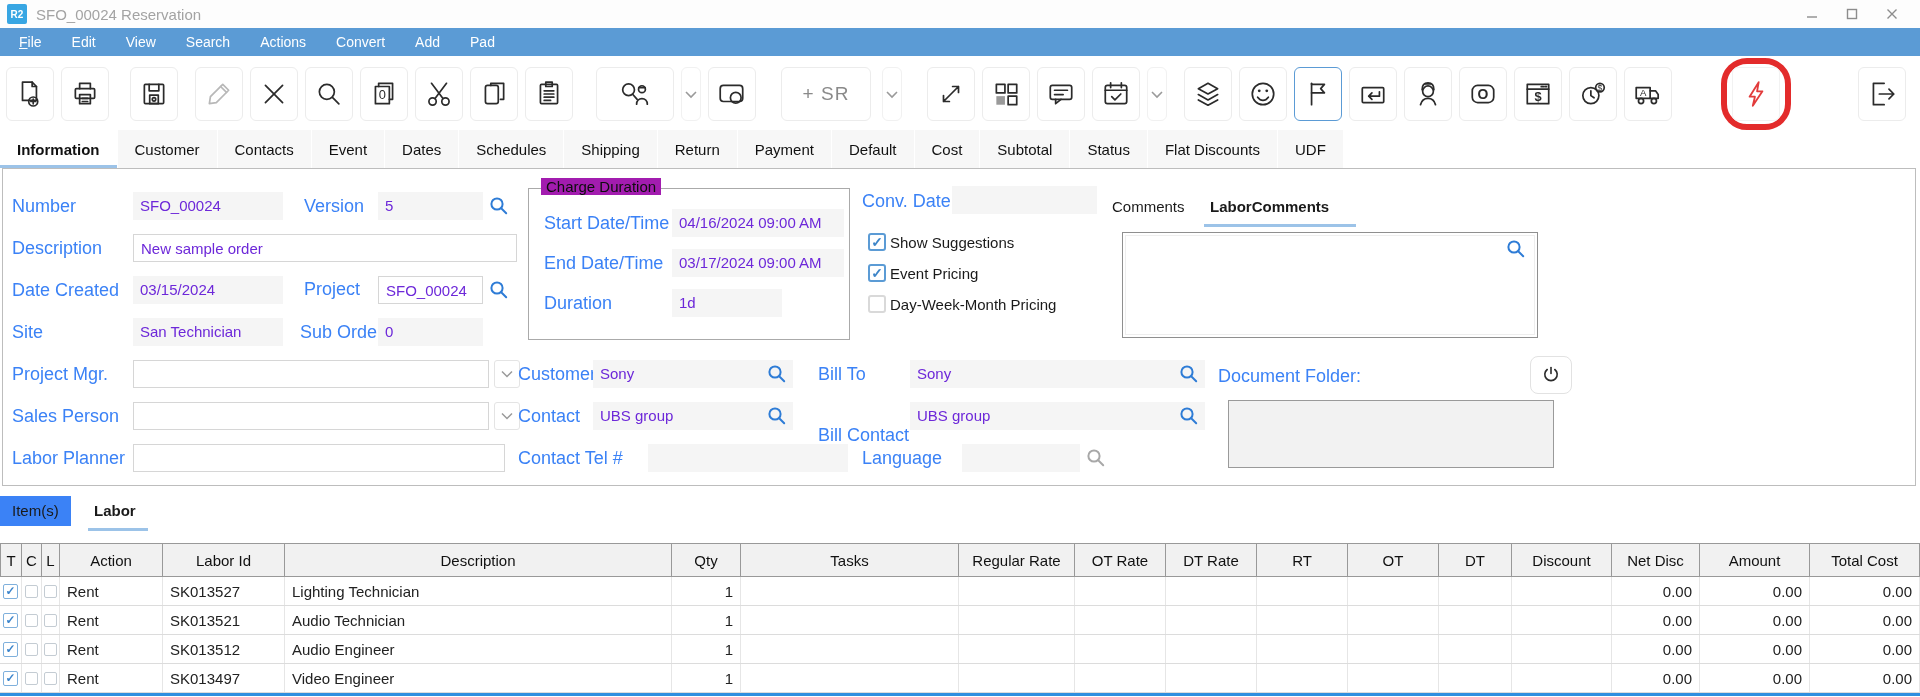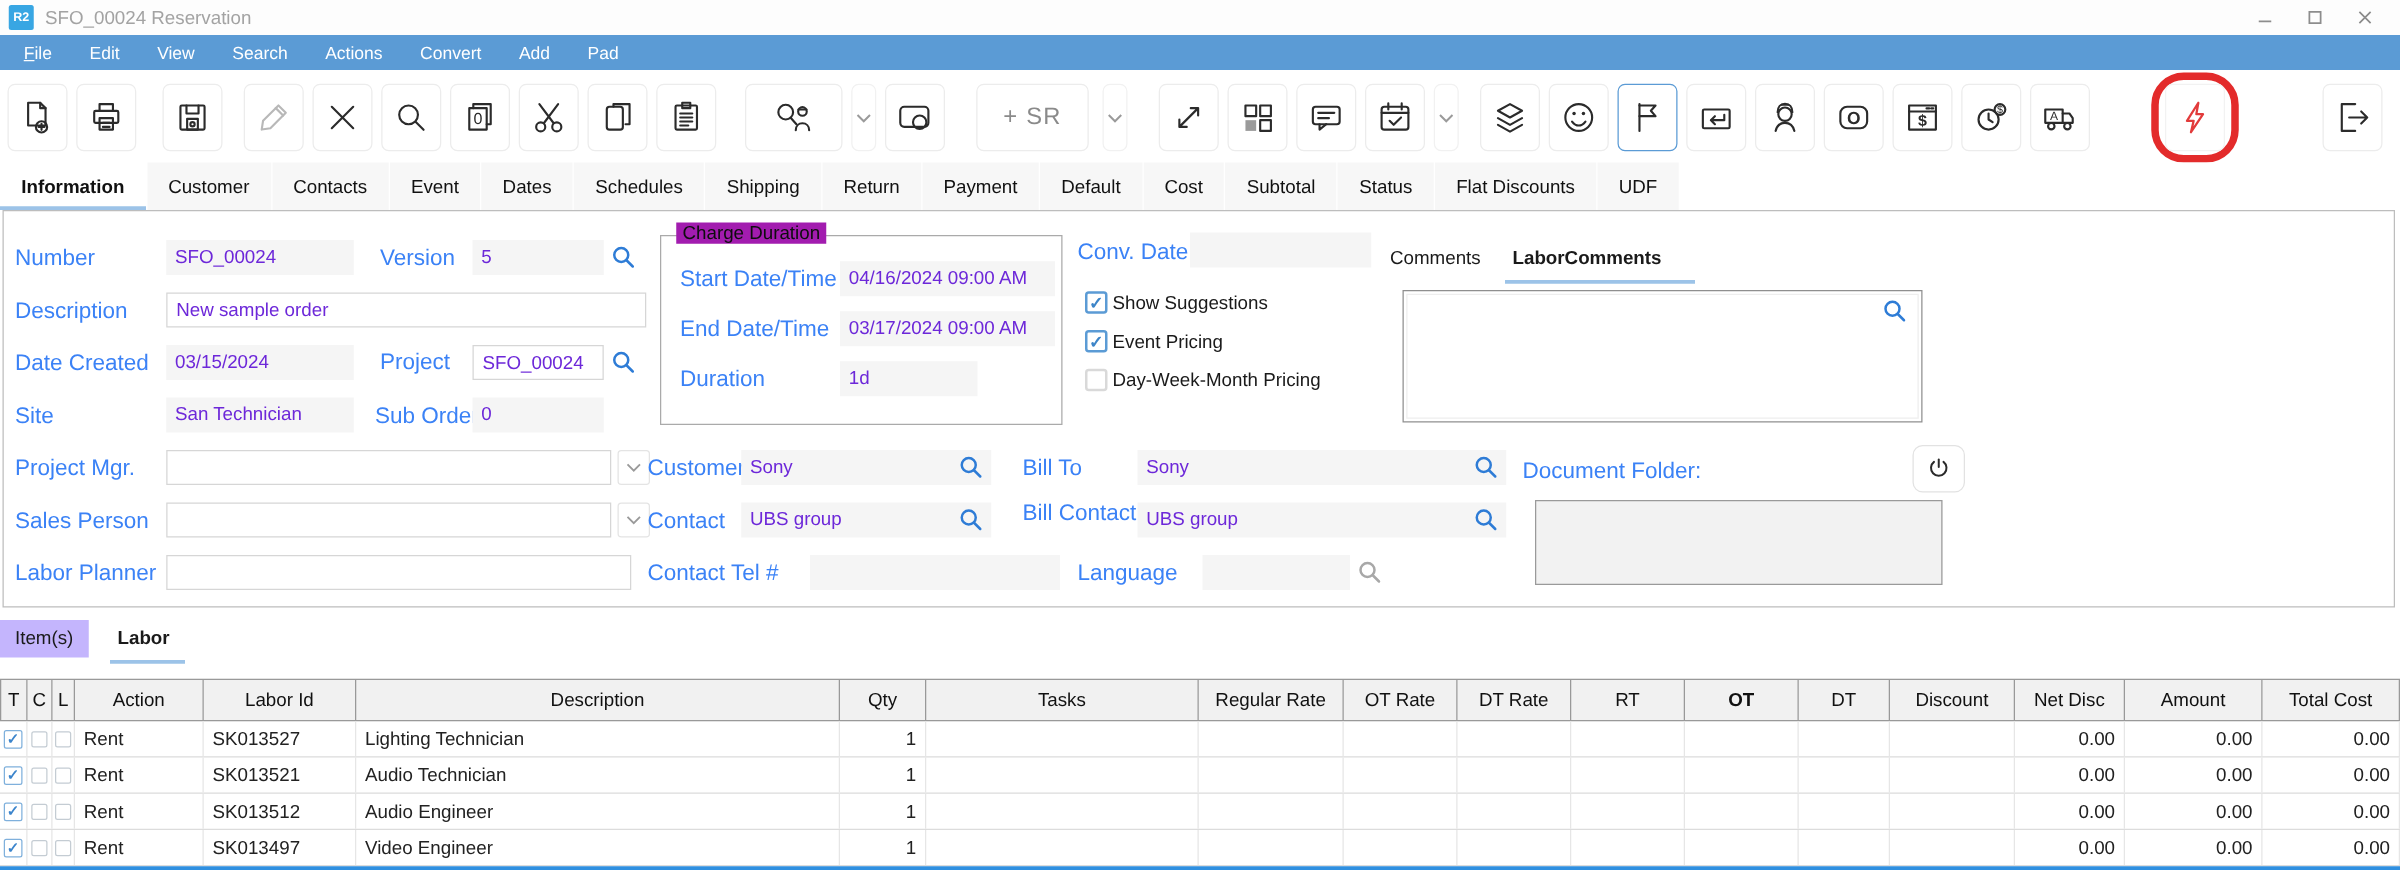--- a/index.html
+++ b/index.html
@@ -450,21 +450,21 @@
       <circle cx="8" cy="8" r="5.6" fill="none" stroke="#2e7cd6" stroke-width="2"></circle>
       <path d="M12.2 12.2l5 5" stroke="#2e7cd6" stroke-width="2" stroke-linecap="round"></path>
     </svg>
 
   <div class="lbl" style="left:518px;top:405px">Contact</div>
   <div class="fld" style="left:593px;top:402px;width:200px">UBS group</div>
   <svg class="qico" style="left:767px;top:406px" width="20" height="20">
       <circle cx="8" cy="8" r="5.6" fill="none" stroke="#2e7cd6" stroke-width="2"></circle>
       <path d="M12.2 12.2l5 5" stroke="#2e7cd6" stroke-width="2" stroke-linecap="round"></path>
     </svg>
-  <div class="lbl" style="left:818px;top:399px">Bill Contact</div>
+  <div class="lbl" style="left:818px;top:424px">Bill Contact</div>
   <div class="fld" style="left:910px;top:402px;width:295px">UBS group</div>
   <svg class="qico" style="left:1179px;top:406px" width="20" height="20">
       <circle cx="8" cy="8" r="5.6" fill="none" stroke="#2e7cd6" stroke-width="2"></circle>
       <path d="M12.2 12.2l5 5" stroke="#2e7cd6" stroke-width="2" stroke-linecap="round"></path>
     </svg>
 
   <div class="lbl" style="left:518px;top:447px">Contact Tel #</div>
   <div class="fld" style="left:648px;top:444px;width:200px"></div>
   <div class="lbl" style="left:862px;top:447px">Language</div>
   <div class="fld" style="left:962px;top:444px;width:118px"></div>
@@ -485,40 +485,40 @@
   <div class="lbl" style="left:1218px;top:365px">Document Folder:</div>
   <div class="powerbtn" style="left:1530px;top:356px">
     <svg width="24" height="24">
         <path d="M12 4.5v6" class="s"></path>
         <path d="M8.2 6.5a6.2 6.2 0 1 0 7.6 0" class="s"></path>
       </svg>
   </div>
   <div class="graybox" style="left:1228px;top:400px;width:326px;height:68px"></div>
 
   <div class="itemtabs">
-    <div class="subtab" style="left:0;top:4px;background:#c4b5fd;padding:0 12px">Item(s)</div>
+    <div class="subtab" style="left:0;top:4px;background:#3b82f6;padding:0 12px">Item(s)</div>
     <div class="subtab selected" style="left:94px;top:4px">Labor</div>
     <div class="tab-underline" style="left:88px;top:36px;width:60px"></div>
   </div>
 
   <div class="grid">
     <div class="gr-head">
         <div class="th" style="width: 22px; flex: 0 0 auto;">T</div>
         <div class="th" style="width: 20px; flex: 0 0 auto;">C</div>
         <div class="th" style="width: 18px; flex: 0 0 auto;">L</div>
         <div class="th" style="width: 103px; flex: 0 0 auto;">Action</div>
         <div class="th" style="width: 122px; flex: 0 0 auto;">Labor Id</div>
         <div class="th" style="width: 387px; flex: 0 0 auto;">Description</div>
         <div class="th" style="width: 69px; flex: 0 0 auto;">Qty</div>
         <div class="th" style="width: 218px; flex: 0 0 auto;">Tasks</div>
         <div class="th" style="width: 116px; flex: 0 0 auto;">Regular Rate</div>
         <div class="th" style="width: 91px; flex: 0 0 auto;">OT Rate</div>
         <div class="th" style="width: 91px; flex: 0 0 auto;">DT Rate</div>
         <div class="th" style="width: 91px; flex: 0 0 auto;">RT</div>
-        <div class="th" style="width: 91px; flex: 0 0 auto; font-weight: bold;">OT</div>
+        <div class="th" style="width: 91px; flex: 0 0 auto;">OT</div>
         <div class="th" style="width: 73px; flex: 0 0 auto;">DT</div>
         <div class="th" style="width: 100px; flex: 0 0 auto;">Discount</div>
         <div class="th" style="width: 88px; flex: 0 0 auto;">Net Disc</div>
         <div class="th" style="width: 110px; flex: 0 0 auto;">Amount</div>
         <div class="th" style="width: 110px; flex: 0 0 auto;">Total Cost</div>
       </div>
     <div>
         <div class="gr-row">
           <div class="td ac" style="width: 22px; flex: 0 0 auto;">
             <div class="cb">✓</div>

